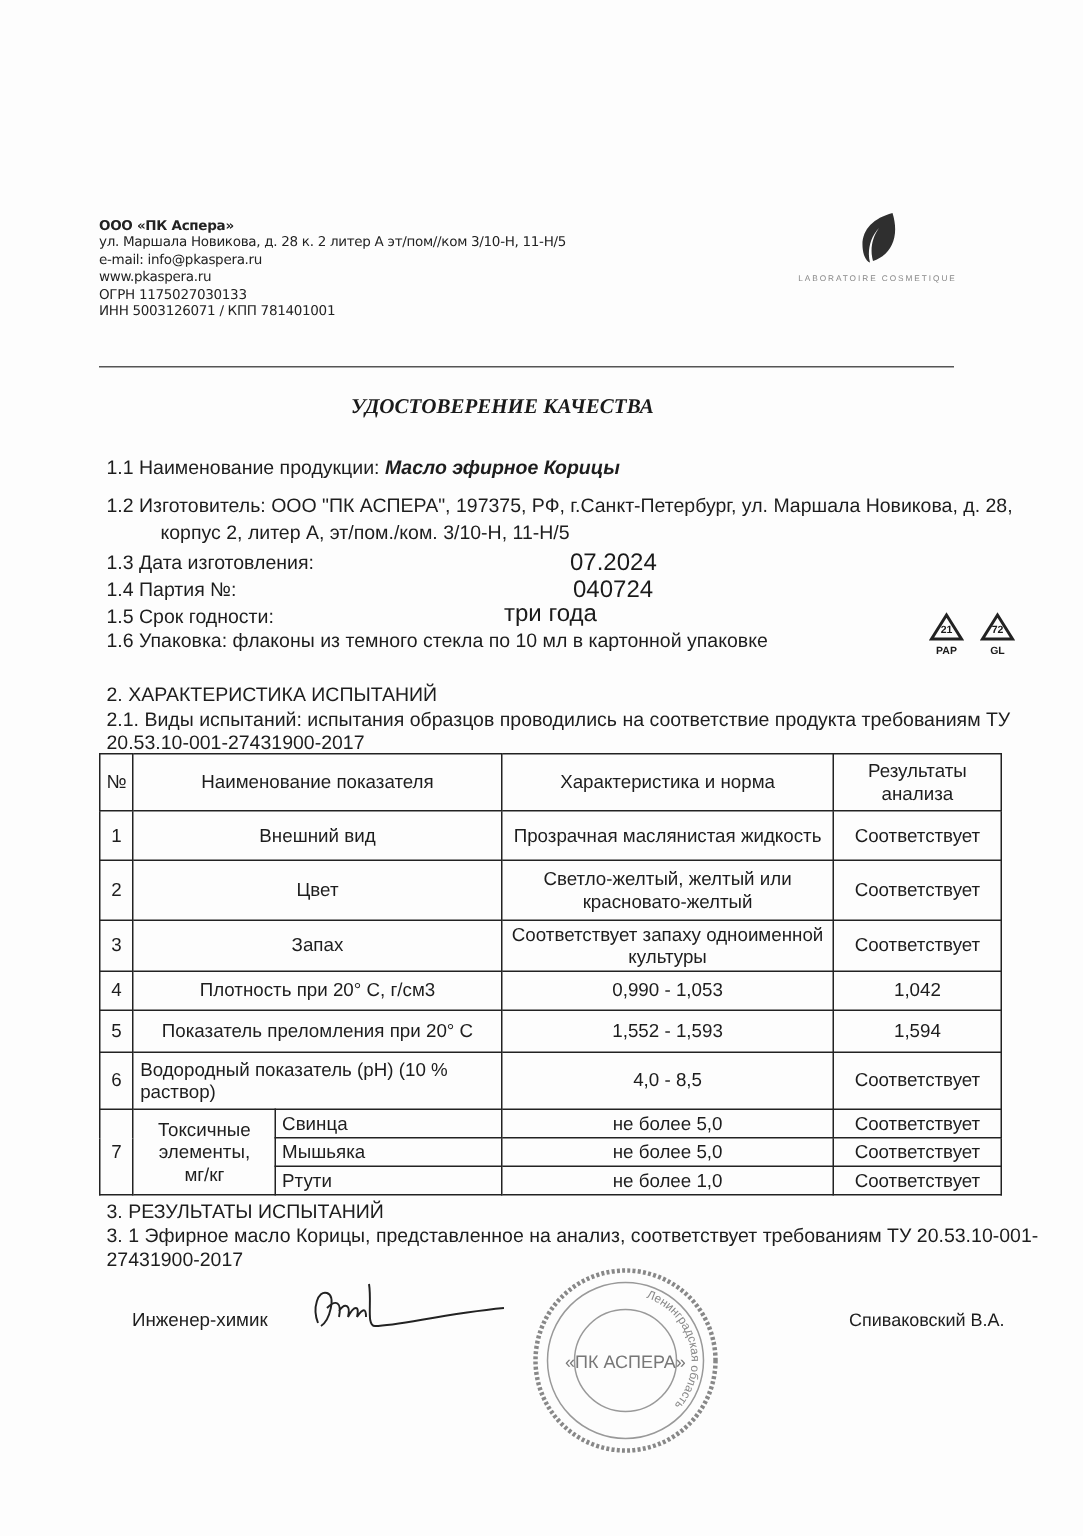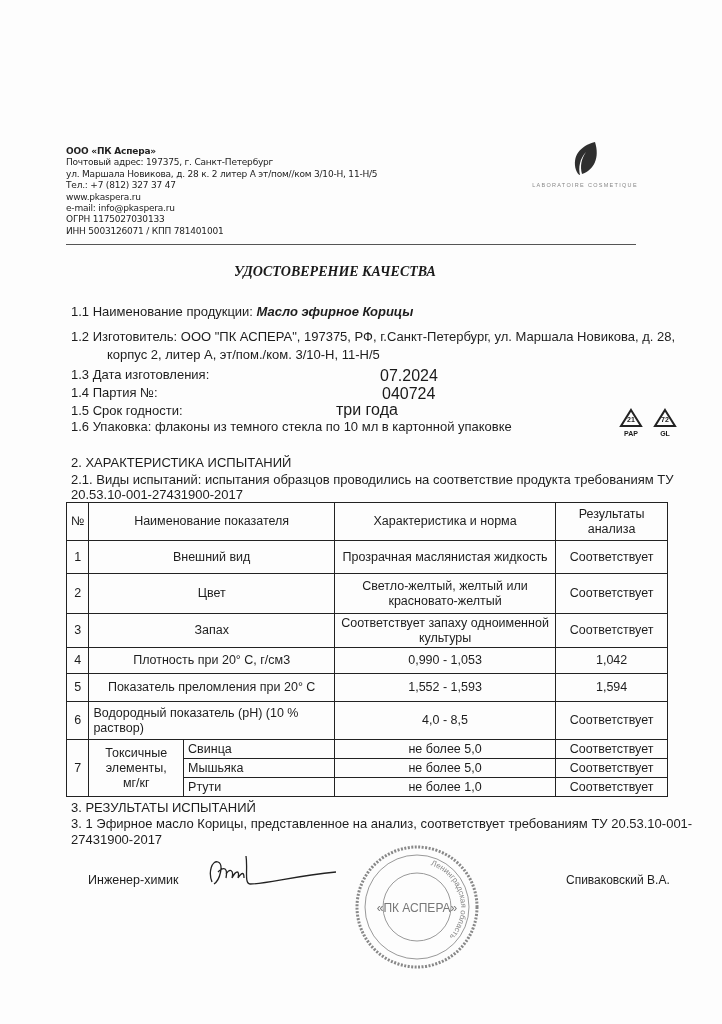--- a/index.html
+++ b/index.html
@@ -26,25 +26,23 @@
   .sig-label { left:88px; top:873px; font-size:12.5px; }
   .sig-name { left:566px; top:873px; font-size:12px; }
   .signature { left:204px; top:852px; }
   .stamp { left:352px; top:842px; }
 </style>
 </head>
 <body>
 
 <div class="abs company">
   <div class="org">ООО «ПК Аспера»</div>
-  <div>Почтовый адрес: 197375, г. Санкт-Петербург</div>
   <div>ул. Маршала Новикова, д. 28 к. 2 литер А эт/пом//ком 3/10-Н, 11-Н/5</div>
-  <div>Тел.: +7 (812) 327 37 47</div>
+  <div>e-mail: info@pkaspera.ru</div>
   <div>www.pkaspera.ru</div>
-  <div>e-mail: info@pkaspera.ru</div>
   <div>ОГРН 1175027030133</div>
   <div>ИНН 5003126071 / КПП 781401001</div>
 </div>
 
 <div class="abs logo">
   <svg width="34" height="36" viewBox="0 0 34 36">
     <path d="M27 2 C12 6 4 16 8 30 C9 33 11 35 12 35 C10 28 12 18 18 12 C13 19 12 27 14 34 C26 30 32 18 27 2 Z" fill="#2f2f2f"></path>
   </svg>
   <div class="tag">LABORATOIRE COSMETIQUE</div>
 </div>

